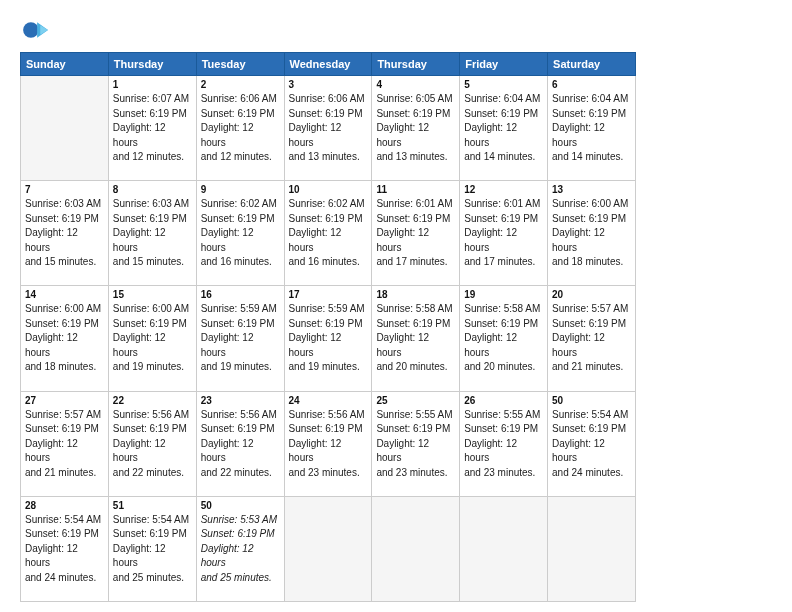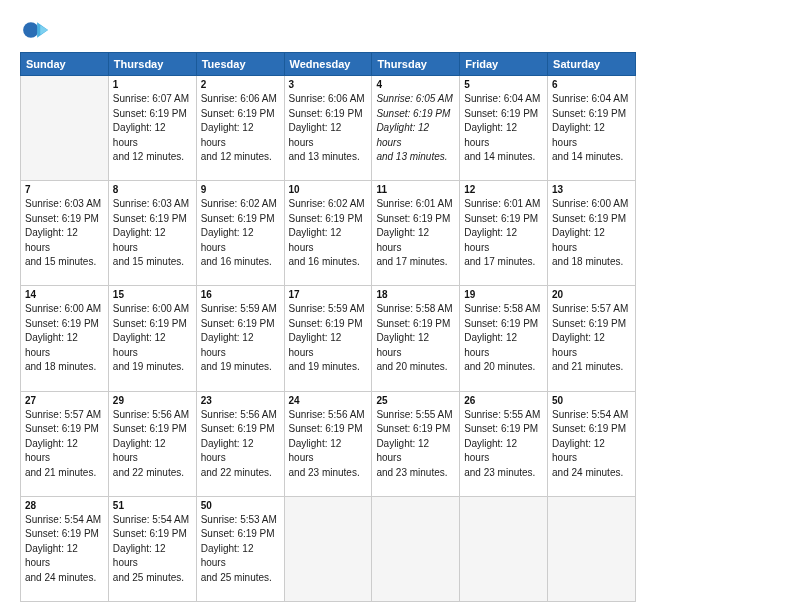--- a/index.html
+++ b/index.html
@@ -146,21 +146,21 @@
           </td>
           <td>
             <span class="day-num">3</span>
             <div class="day-info" style="white-space: pre-line;">Sunrise: 6:06 AM
 Sunset: 6:19 PM
 Daylight: 12 hours
 and 13 minutes.</div>
           </td>
           <td>
             <span class="day-num">4</span>
-            <div class="day-info" style="white-space: pre-line; font-style: italic;">Sunrise: 6:05 AM
+            <div class="day-info" style="white-space: pre-line;">Sunrise: 6:05 AM
 Sunset: 6:19 PM
 Daylight: 12 hours
 and 13 minutes.</div>
           </td>
           <td>
             <span class="day-num">5</span>
             <div class="day-info" style="white-space: pre-line;">Sunrise: 6:04 AM
 Sunset: 6:19 PM
 Daylight: 12 hours
 and 14 minutes.</div>
@@ -277,21 +277,21 @@
         </tr>
         <tr>
           <td>
             <span class="day-num">27</span>
             <div class="day-info" style="white-space: pre-line;">Sunrise: 5:57 AM
 Sunset: 6:19 PM
 Daylight: 12 hours
 and 21 minutes.</div>
           </td>
           <td>
-            <span class="day-num">29</span>
+            <span class="day-num">22</span>
             <div class="day-info" style="white-space: pre-line;">Sunrise: 5:56 AM
 Sunset: 6:19 PM
 Daylight: 12 hours
 and 22 minutes.</div>
           </td>
           <td>
             <span class="day-num">23</span>
             <div class="day-info" style="white-space: pre-line;">Sunrise: 5:56 AM
 Sunset: 6:19 PM
 Daylight: 12 hours
@@ -336,21 +336,21 @@
           </td>
           <td>
             <span class="day-num">51</span>
             <div class="day-info" style="white-space: pre-line;">Sunrise: 5:54 AM
 Sunset: 6:19 PM
 Daylight: 12 hours
 and 25 minutes.</div>
           </td>
           <td>
             <span class="day-num">50</span>
-            <div class="day-info" style="white-space: pre-line;">Sunrise: 5:53 AM
+            <div class="day-info" style="white-space: pre-line; font-style: italic;">Sunrise: 5:53 AM
 Sunset: 6:19 PM
 Daylight: 12 hours
 and 25 minutes.</div>
           </td>
           <td class="empty"></td>
           <td class="empty"></td>
           <td class="empty"></td>
           <td class="empty"></td>
         </tr>
       </tbody>

